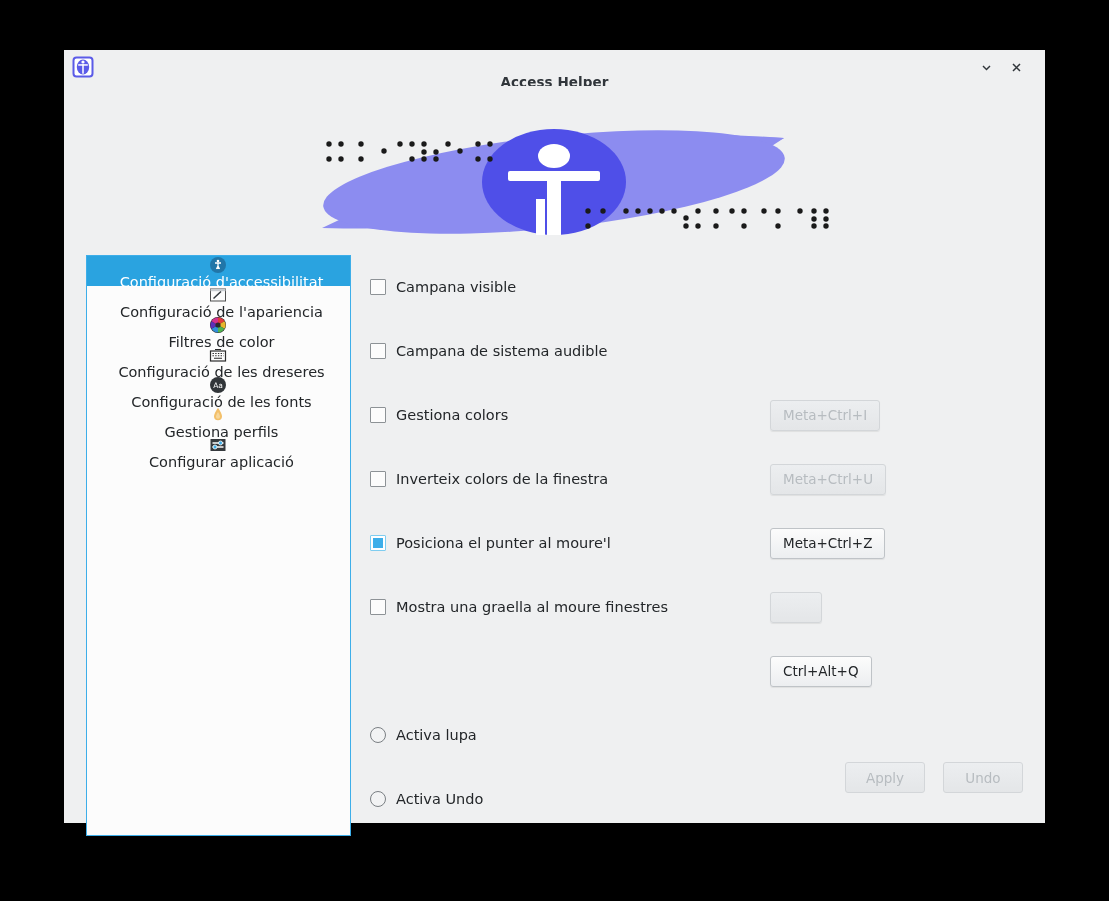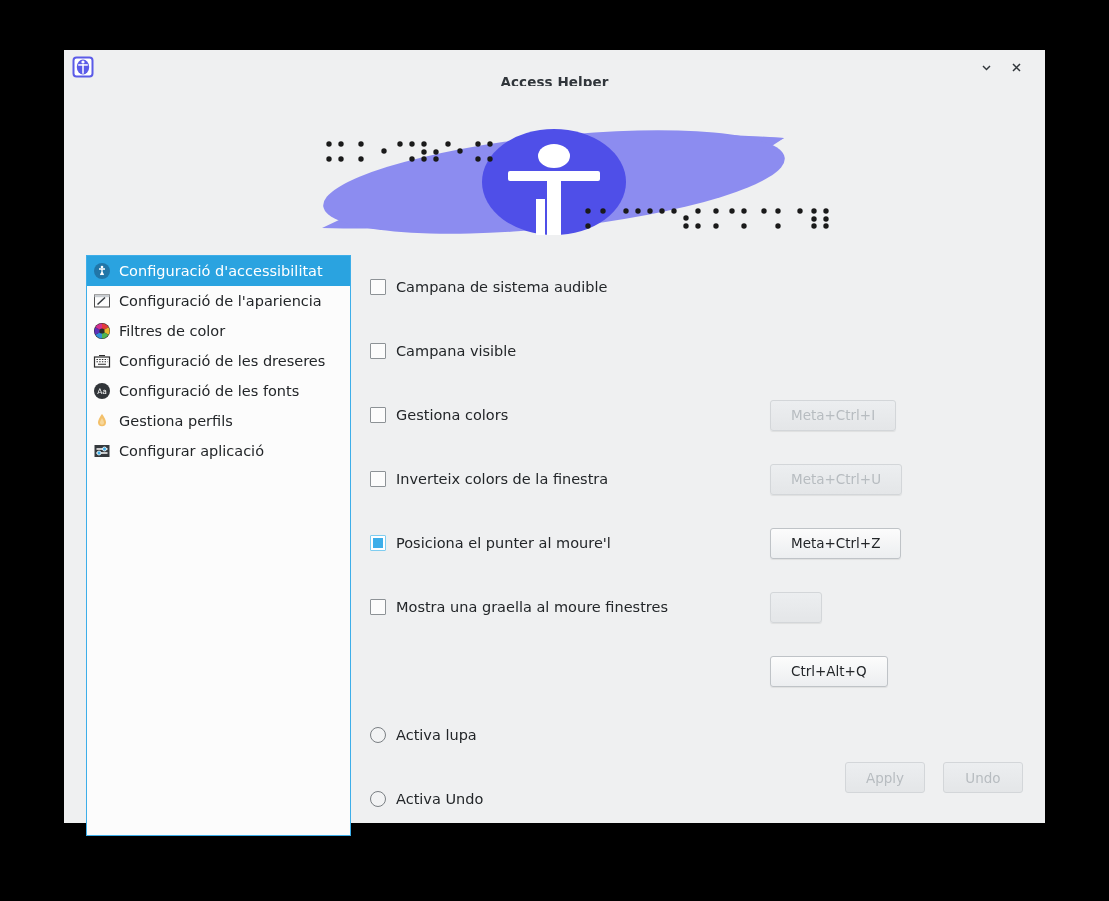--- a/index.html
+++ b/index.html
@@ -85,20 +85,21 @@
     overflow: hidden;
   }
   .side-item {
     display: flex;
     align-items: center;
     height: 30px;
     padding-left: 6px;
     font-size: 14.5px;
     color: #232629;
     box-sizing: border-box;
+    flex-direction: column;
   }
   .side-item.selected {
     background: #2aa3e0;
     color: #ffffff;
   }
   .side-icon {
     width: 18px;
     height: 18px;
     margin-right: 8px;
     flex: 0 0 18px;
@@ -162,21 +163,21 @@
     border-radius: 50%;
     background: #f2f3f4;
     flex: 0 0 16px;
   }
 
   .shortcut-btn {
     position: absolute;
     left: 400px;
     height: 31px;
     min-width: 52px;
-    padding: 0 20px;
+    padding: 0 12px;
     display: flex;
     align-items: center;
     justify-content: center;
     font-size: 13.5px;
     border-radius: 3px;
     box-sizing: border-box;
     background: linear-gradient(180deg, #fcfcfc 0%, #eceef0 100%);
     border: 1px solid #bfc3c7;
     color: #232629;
     box-shadow: 0 1px 1px rgba(0,0,0,0.07);
@@ -388,27 +389,27 @@
             </svg>
           </span>
           <span class="side-label">Configurar aplicació</span>
         </div>
       </div>
 
     <div id="options">
         <div class="opt-row">
           <div class="opt-left">
             <div class="cbox"></div>
+            <span class="opt-label">Campana visible</span>
+          </div>
+        </div>
+        <div class="opt-row">
+          <div class="opt-left">
+            <div class="cbox"></div>
             <span class="opt-label">Campana de sistema audible</span>
-          </div>
-        </div>
-        <div class="opt-row">
-          <div class="opt-left">
-            <div class="cbox"></div>
-            <span class="opt-label">Campana visible</span>
           </div>
         </div>
         <div class="opt-row">
           <div class="opt-left">
             <div class="cbox"></div>
             <span class="opt-label">Gestiona colors</span>
           </div>
           <div class="shortcut-btn disabled">Meta+Ctrl+I</div>
         </div>
         <div class="opt-row">

